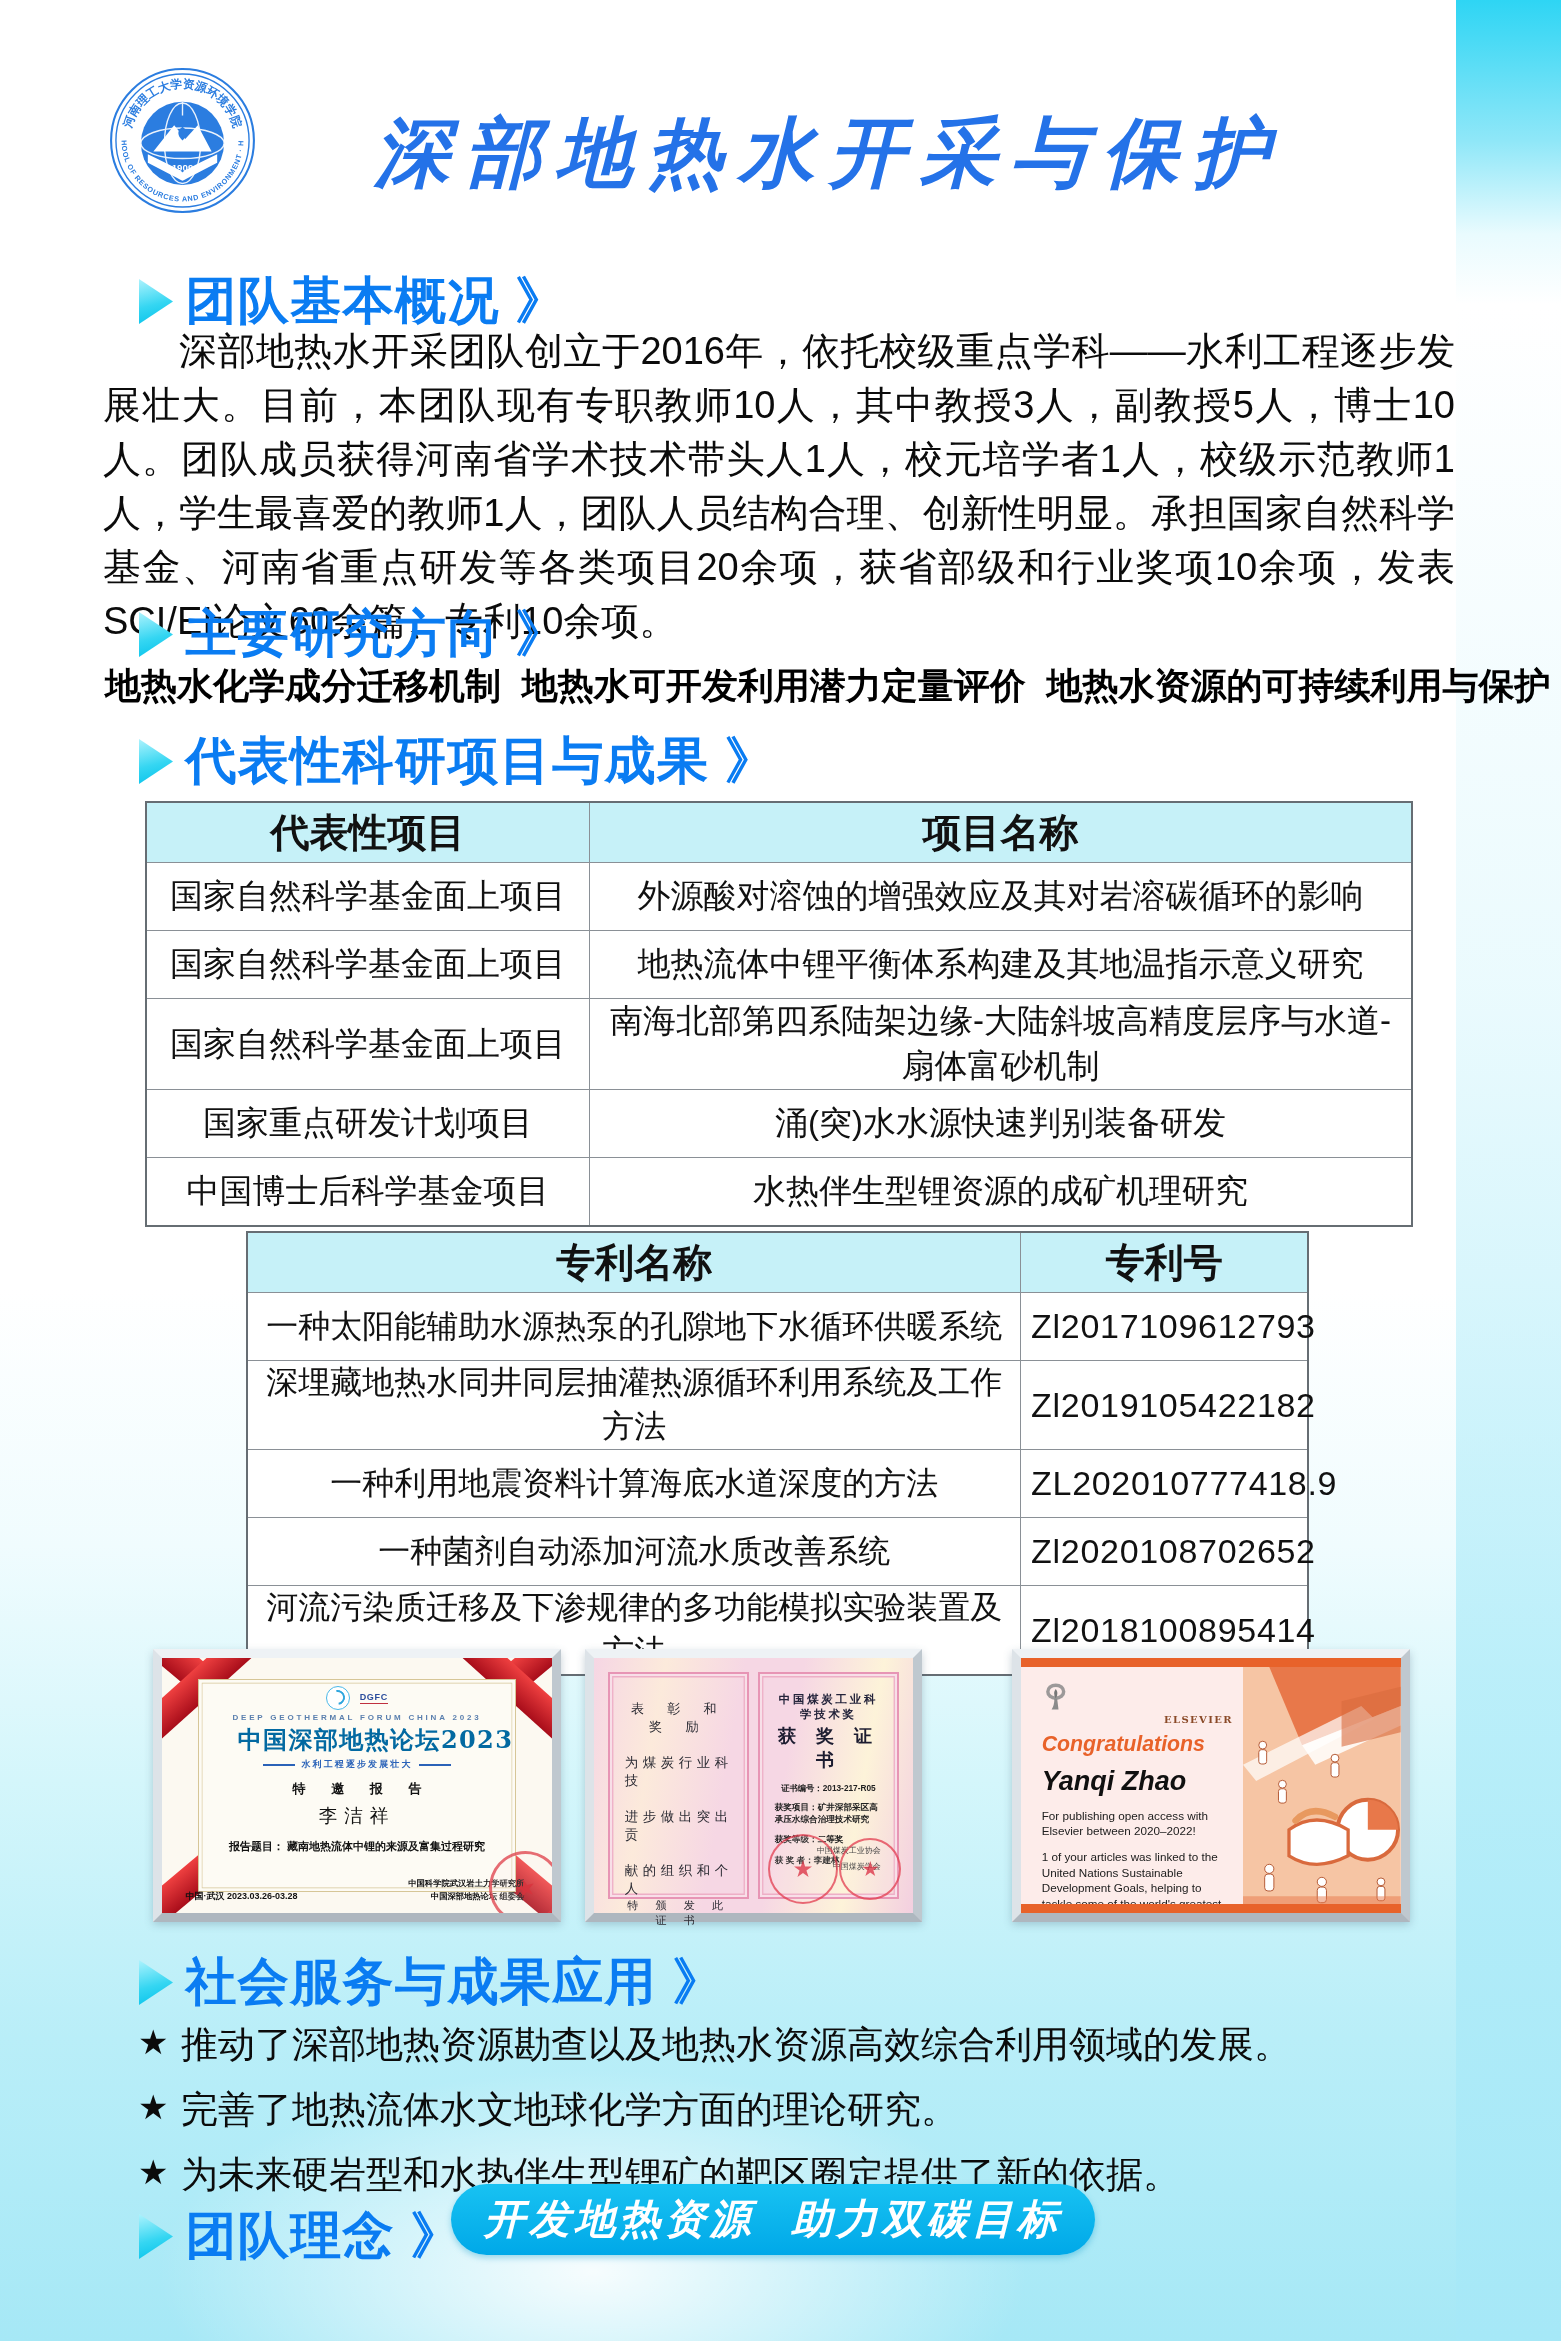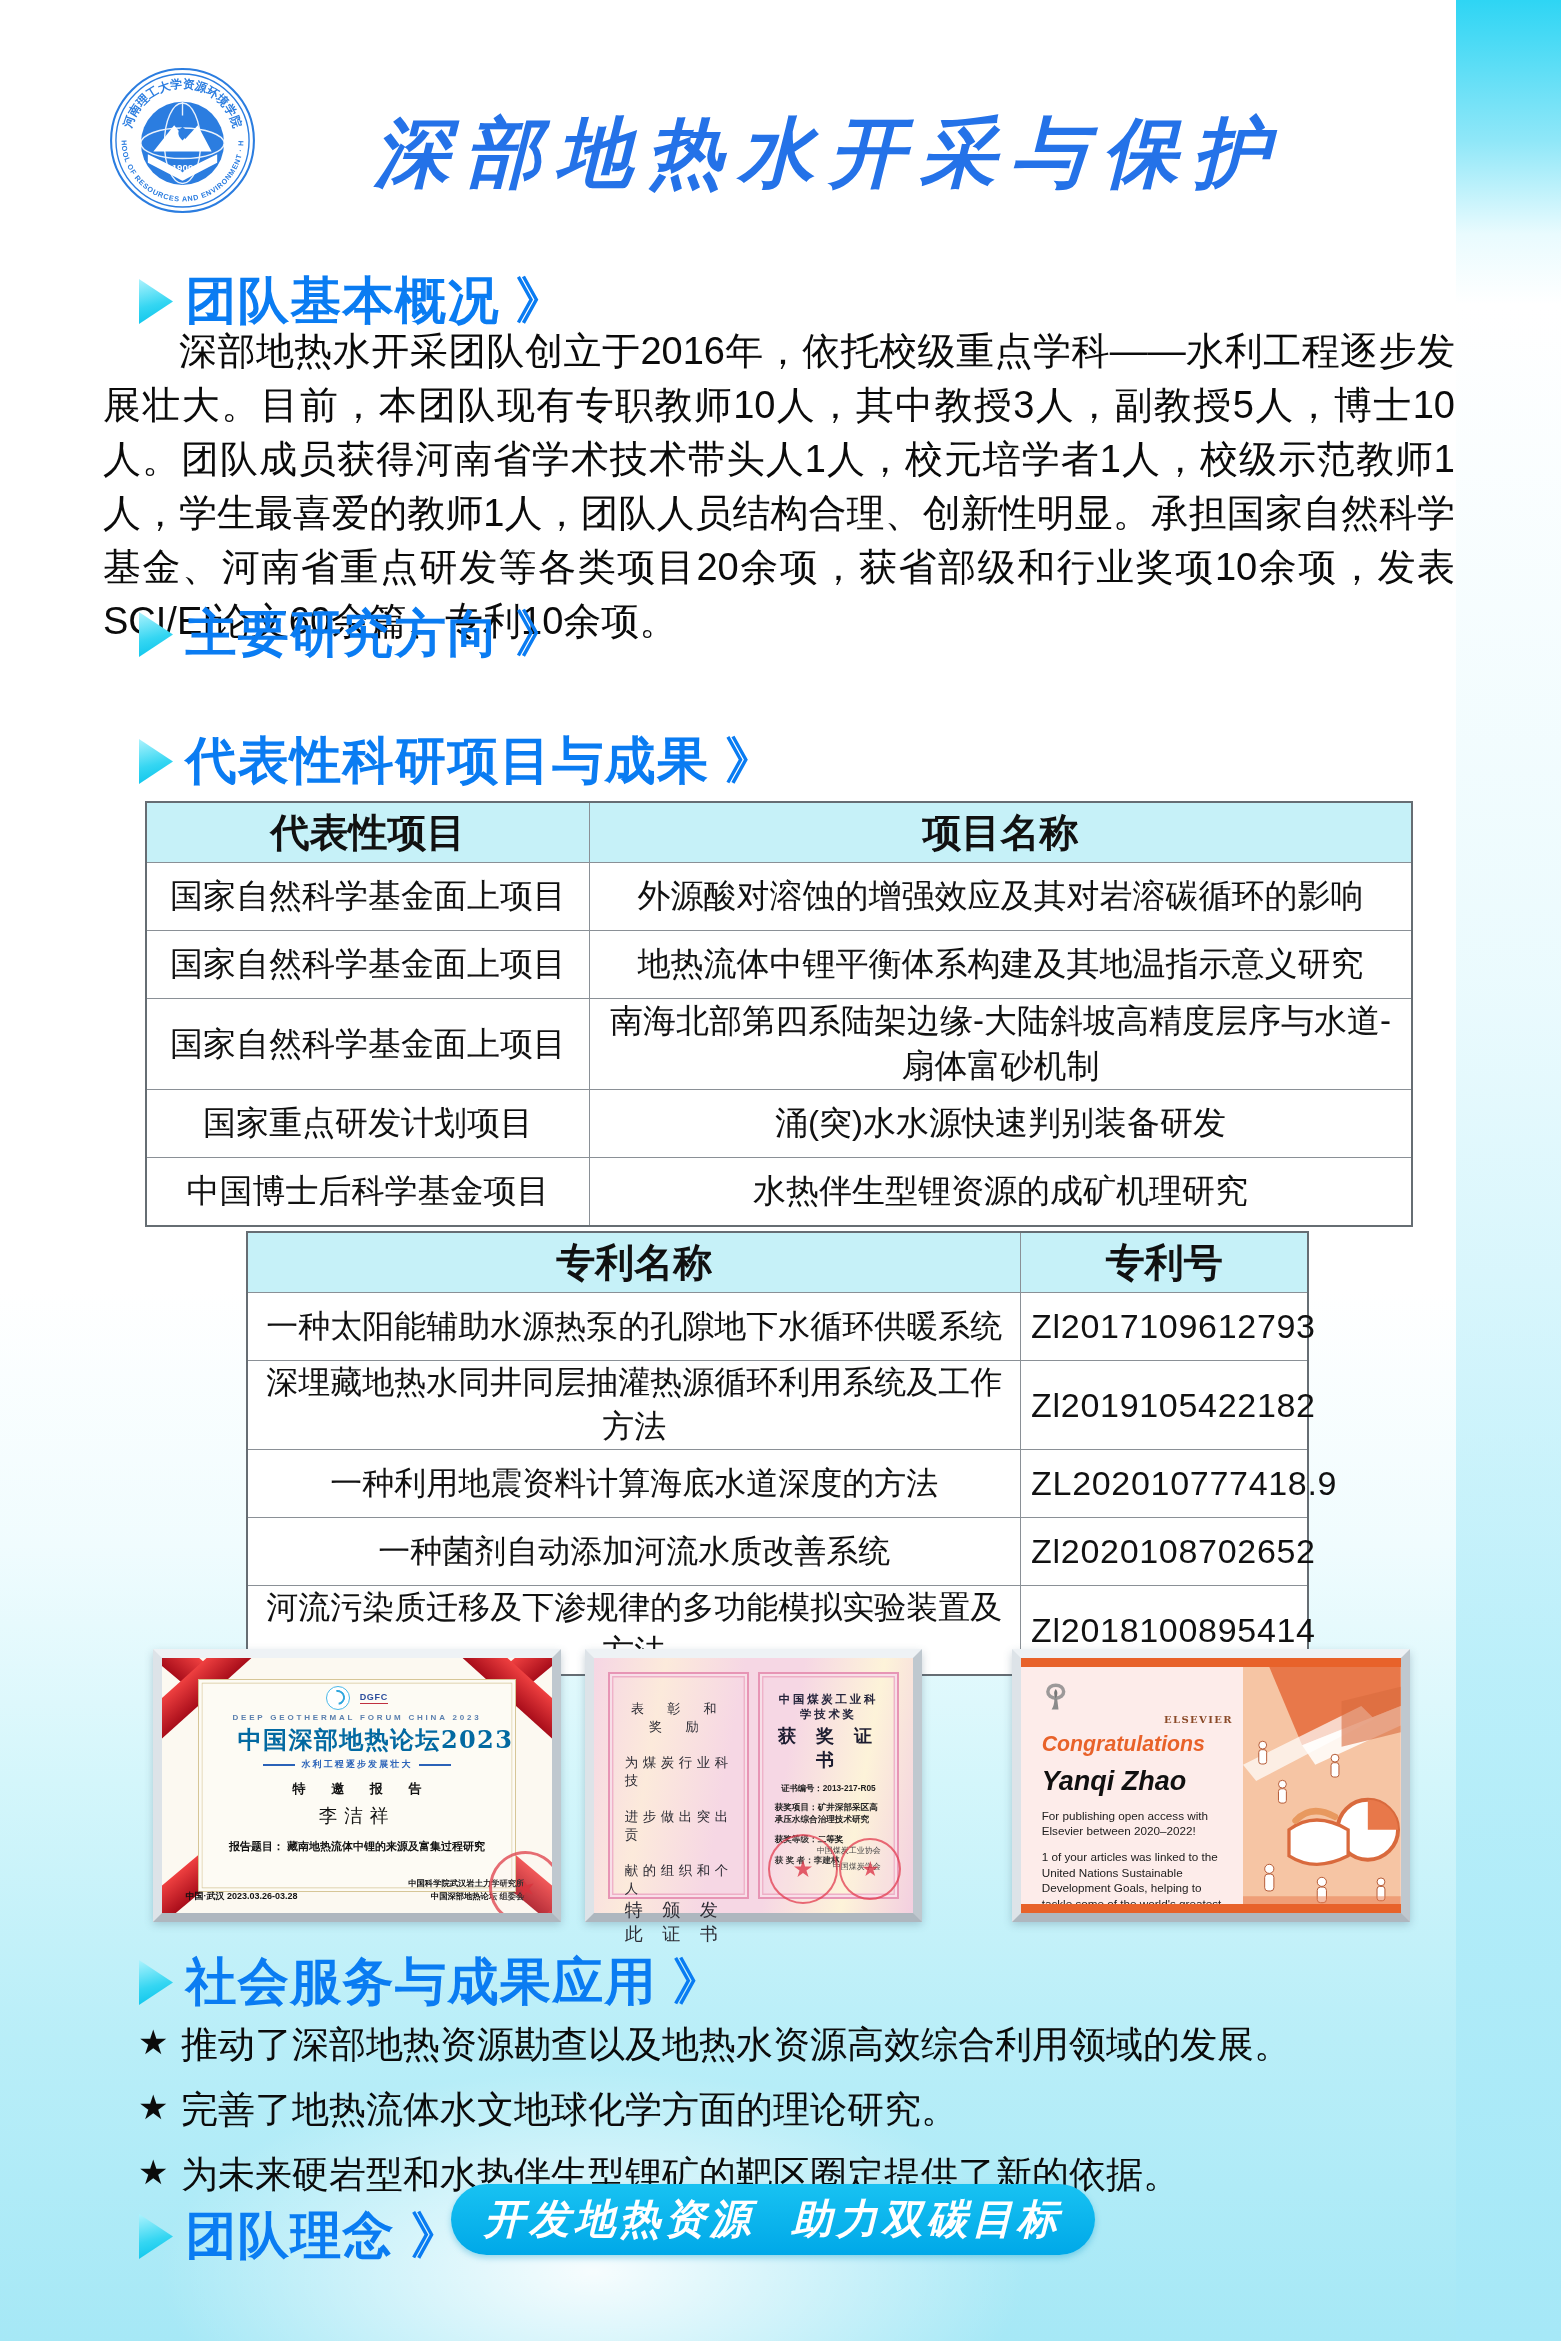--- a/index.html
+++ b/index.html
@@ -95,21 +95,21 @@
     transform:rotate(-14deg);background:rgba(255,235,235,.15);}
   .c1-seal span{font-size:23.4px;color:rgba(216,50,60,.8);}
   
   .c2-inner{position:absolute;inset:0;display:flex;gap:8.3px;padding:13.8px;box-sizing:border-box;
     background:linear-gradient(100deg,#f6d6e4 0%,#fceadb 20%,#f6d7e4 42%,#f6d7e4 58%,#fdf3d9 80%,#f3cfe0 100%);}
   .c2-page{flex:1;border:2.1px solid #e795b5;box-shadow:inset 0 0 0 2.1px rgba(255,255,255,.6), inset 0 0 0 3.4px #eeaec6;
     position:relative;padding:16.5px 15px 12.4px;box-sizing:border-box;display:flex;flex-direction:column;}
   .c2-left-line1{font-family:"DejaVu Serif",serif;font-size:13px;color:#2c2c34;letter-spacing:9.6px;text-align:center;margin-top:9.6px;}
   .c2-left-line{font-family:"DejaVu Serif",serif;font-size:13.4px;color:#2c2c34;letter-spacing:4.1px;
     text-align:justify;text-align-last:justify;margin-top:18px;}
-  .c2-left-footer{font-family:"DejaVu Serif",serif;font-size:18px;color:#2c2c34;letter-spacing:6.9px;margin-top:auto;margin-bottom:17px;}
+  .c2-left-footer{font-family:"DejaVu Serif",serif;font-size:11px;color:#2c2c34;letter-spacing:6.9px;text-align:center;margin-top:auto;margin-bottom:17px;}
   .c2-org-title{font-family:"DejaVu Serif",serif;font-size:11.4px;font-weight:bold;color:#23233a;letter-spacing:2.8px;text-align:center;margin-top:1.4px;}
   .c2-title{font-family:"DejaVu Serif",serif;font-size:18px;font-weight:bold;color:#1c1c30;letter-spacing:6.9px;text-align:center;margin-top:2px;}
   .c2-no{font-size:8.3px;font-weight:bold;color:#222;text-align:center;margin-top:11px;}
   .c2-line{font-size:8.6px;font-weight:bold;color:#222;margin-top:8.3px;text-align:left;}
   .c2-issuers{position:absolute;right:16.5px;bottom:23.4px;font-size:8px;color:#333;text-align:right;line-height:1.9;}
   .c2-seal{position:absolute;border-radius:50%;border:2.8px solid rgba(224,52,72,.72);
     display:flex;align-items:center;justify-content:center;background:rgba(255,240,242,.12);}
   .c2-seal span{color:rgba(218,44,64,.75);}
   .c2-seal.s1{width:66px;height:66px;left:8.3px;bottom:-6.9px;}
   .c2-seal.s1 span{font-size:23.4px;}
@@ -173,20 +173,25 @@
     <span class="tri"></span>
     <span>团队基本概况</span>
     <span class="chev">》</span>
   </div>
   <p class="overview-text">深部地热水开采团队创立于2016年，依托校级重点学科——水利工程逐步发展壮大。目前，本团队现有专职教师10人，其中教授3人，副教授5人，博士10人。团队成员获得河南省学术技术带头人1人，校元培学者1人，校级示范教师1人，学生最喜爱的教师1人，团队人员结构合理、创新性明显。承担国家自然科学基金、河南省重点研发等各类项目20余项，获省部级和行业奖项10余项，发表SCI/EI论文60余篇、专利10余项。</p>
 
   <div class="sec-head h-directions">
     <span class="tri"></span>
     <span>主要研究方向</span>
     <span class="chev">》</span>
+  </div>
+  <div class="directions">
+    <span>地热水化学成分迁移机制</span>
+    <span>地热水可开发利用潜力定量评价</span>
+    <span>地热水资源的可持续利用与保护</span>
   </div>
 
   <div class="sec-head h-projects">
     <span class="tri"></span>
     <span>代表性科研项目与成果</span>
     <span class="chev">》</span>
   </div>
 
   <table class="tbl projects">
     <thead>

